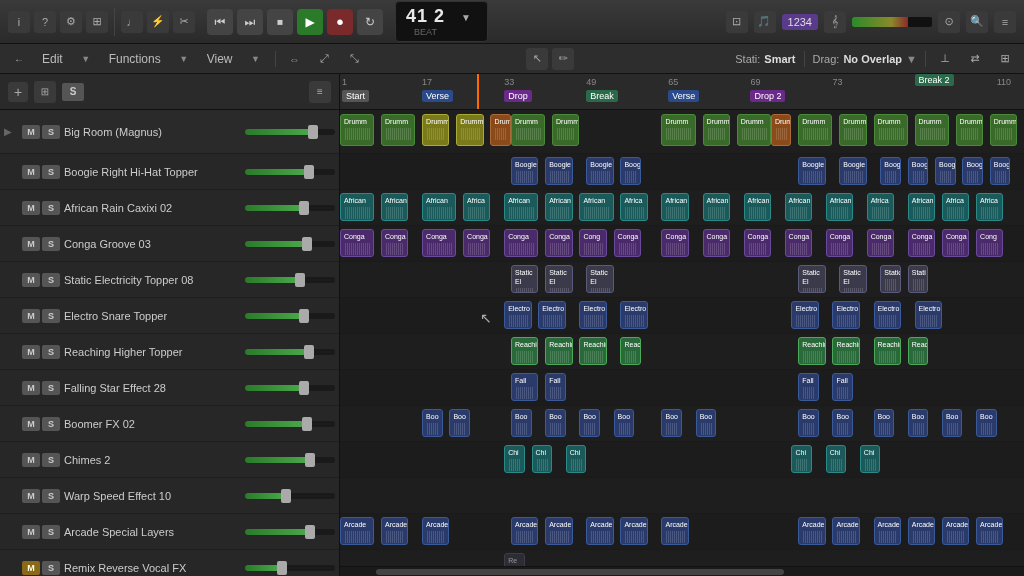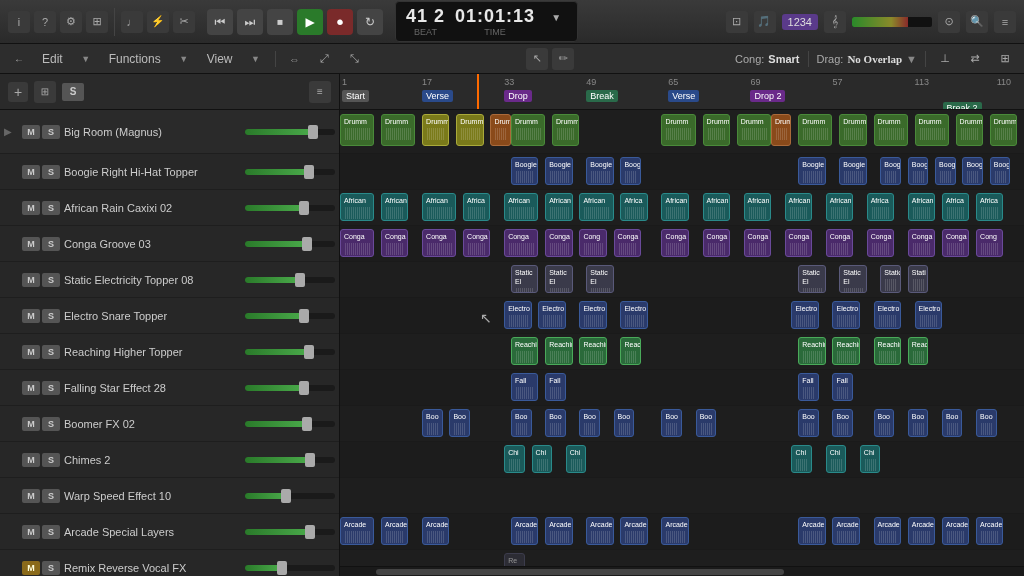--- a/index.html
+++ b/index.html
@@ -376,24 +376,20 @@
     <div class="transport-btn">⏭</div>
     <div class="transport-btn">⏹</div>
     <div class="transport-btn play">▶</div>
     <div class="transport-btn record">⏺</div>
     <div class="transport-btn">↻</div>
   </div>
   <div class="time-display">
     <div class="time-block">
       <div class="time-value">41 2</div>
       <div class="time-label">BEAT</div>
-    </div>
-    <div class="time-block">
-      <div class="time-value">01:01:13</div>
-      <div class="time-label">TIME</div>
     </div>
     <div class="toolbar-icon" style="background:transparent;font-size:10px;">▼</div>
   </div>
   <div class="toolbar-right">
     <div class="toolbar-icon">⊡</div>
     <div class="toolbar-icon">🎵</div>
     <div class="key-badge">1234</div>
     <div class="toolbar-icon">𝄞</div>
     <div class="level-meter">
       <div class="level-fill" style="width:70%"></div>
@@ -414,27 +410,27 @@
   <div class="toolbar-icon" style="background:transparent;font-size:9px;color:#888;">▼</div>
   <div class="toolbar-separator"></div>
   <div class="toolbar-icon" style="background:transparent;">⇔</div>
   <div class="toolbar-icon" style="background:transparent;">⤢</div>
   <div class="toolbar-icon" style="background:transparent;">⤡</div>
   <div style="display:flex;align-items:center;gap:4px;margin-left:auto;">
     <div class="toolbar-icon">↖</div>
     <div class="toolbar-icon">✏</div>
   </div>
   <div class="snap-area">
-    <span>Cong:</span>
+    <span>Stati:</span>
     <span style="color:#ddd;font-weight:bold;cursor:pointer;">Smart</span>
   </div>
   <div class="toolbar-separator"></div>
   <div class="drag-area">
     <span>Drag:</span>
-    <span style="color:#ddd;font-weight:bold;cursor:pointer;font-family:Liberation Serif, serif;">No Overlap</span>
+    <span style="color:#ddd;font-weight:bold;cursor:pointer;">No Overlap</span>
     <span style="color:#888;cursor:pointer;">▼</span>
   </div>
   <div class="toolbar-separator"></div>
   <div class="toolbar-icon" style="background:transparent;">⊥</div>
   <div class="toolbar-icon" style="background:transparent;">⇄</div>
   <div class="toolbar-icon" style="background:transparent;">⊞</div>
 </div>
 
 <div class="main-layout">
 
@@ -623,32 +619,32 @@
   <div class="timeline-panel">
 
     <div class="timeline-ruler">
       <div style="position:absolute;top:0;left:0;right:0;height:16px;display:flex;align-items:center;">
         <span style="position:absolute;left:2px;font-size:9px;color:#888;">1</span>
         <span style="position:absolute;left:12%;font-size:9px;color:#888;">17</span>
         <span style="position:absolute;left:24%;font-size:9px;color:#888;">33</span>
         <span style="position:absolute;left:36%;font-size:9px;color:#888;">49</span>
         <span style="position:absolute;left:48%;font-size:9px;color:#888;">65</span>
         <span style="position:absolute;left:60%;font-size:9px;color:#888;">69</span>
-        <span style="position:absolute;left:72%;font-size:9px;color:#888;">57</span>
+        <span style="position:absolute;left:72%;font-size:9px;color:#888;">73</span>
         <span style="position:absolute;left:84%;font-size:9px;color:#888;">113</span>
         <span style="position:absolute;left:96%;font-size:9px;color:#888;">110</span>
       </div>
 
       <span class="section-badge" style="top:16px;left:2px;background:#555;">Start</span>
       <span class="section-badge verse" style="top:16px;left:12%;">Verse</span>
       <span class="section-badge drop" style="top:16px;left:24%;">Drop</span>
       <span class="section-badge break" style="top:16px;left:36%;">Break</span>
       <span class="section-badge verse2" style="top:16px;left:48%;">Verse</span>
       <span class="section-badge drop2" style="top:16px;left:60%;">Drop 2</span>
-      <span class="section-badge break2" style="top:28px;left:84%;margin-left:28px;">Break 2</span>
+      <span class="section-badge break2" style="top:0;left:84%;">Break 2</span>
 
       <div class="playhead" style="left:20%;height:100%;"></div>
     </div>
 
     <div class="timeline-tracks">
 
       <div class="timeline-row first-row" style="position:relative;">
 
         <div class="clip clip-drum" style="left:0%;width:5%;top:4px;height:32px;"><span style="font-size:7px;">Drumm</span><div class="clip-wave"></div></div>
         <div class="clip clip-drum" style="left:6%;width:5%;top:4px;height:32px;"><span style="font-size:7px;">Drumm</span><div class="clip-wave"></div></div>

